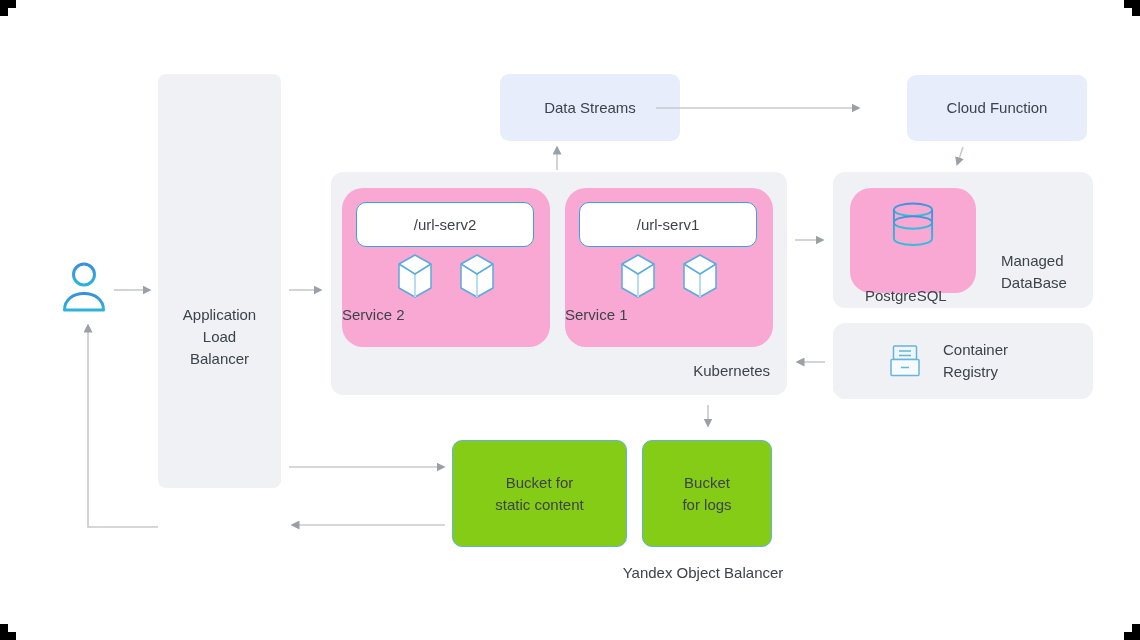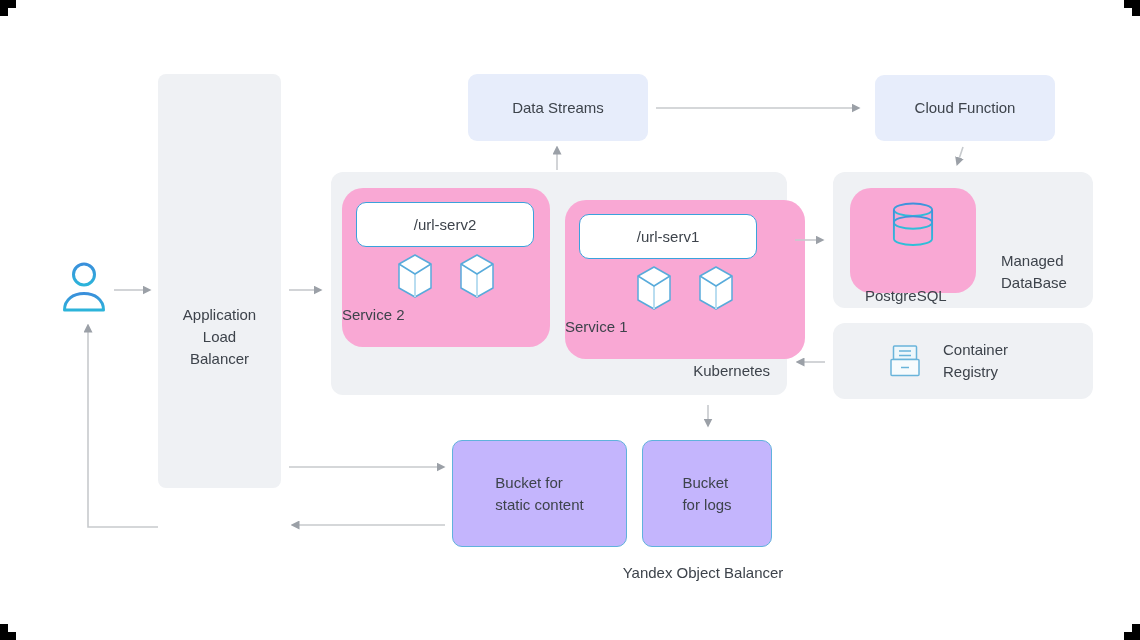--- a/index.html
+++ b/index.html
@@ -4,32 +4,32 @@
 <style>
   html,body { margin:0; padding:0; background:#ffffff; }
   .canvas {
     position:relative; width:1140px; height:640px; background:#ffffff;
     font-family:"Liberation Sans", sans-serif; color:#3d434b; overflow:hidden;
     font-size:15px; line-height:22px;
   }
   .node { position:absolute; box-sizing:border-box; }
   .gray-box { background:#eff1f4; border-radius:12px; }
   .blue-box { background:#e7edfb; border-radius:9px; }
-  .flex-center { display:flex; align-items:center; justify-content:center; text-align:center; }
+  .flex-center { display:flex; align-items:center; justify-content:center; text-align:center;margin-left:32px; }
   .white-card { position:absolute; background:#f9a8d4; border-radius:21px; box-sizing:border-box; }
   .url-pill {
     position:absolute; left:14px; top:14px; width:178px; height:45px;
     background:#fff; border:1.5px solid #3aa2dc; border-radius:10px;
     display:flex; align-items:center; justify-content:center; box-sizing:border-box;
   }
   .cubes-row { position:absolute; left:0; right:0; top:66px; display:flex; justify-content:center; gap:28px; }
   .svc-label { position:absolute; left:0; right:0; top:116px; text-align:left; }
   .bucket {
-    position:absolute; background:#c4b5fd; border:1.5px solid #60b2dc; border-radius:10px;
-    display:flex; align-items:center; justify-content:center; text-align:left; box-sizing:border-box;
+    position:absolute; background:#84cc16; border:1.5px solid #60b2dc; border-radius:10px;
+    display:flex; align-items:center; justify-content:center; text-align:center; box-sizing:border-box;
   }
   .region-label { position:absolute; }
   .two-line { line-height:22px; }
   svg { display:block; }
   .overlay { position:absolute; left:0; top:0; pointer-events:none; }
 </style>
 </head>
 <body>
 
 <div class="canvas">
@@ -77,21 +77,21 @@
         </svg>
         <svg width="34" height="44" viewBox="0 0 34 44">
           <path d="M17,1 L33,10 L33,34 L17,43 L1,34 L1,10 Z" fill="#fff" stroke="#58abdb" stroke-width="1.5" stroke-linejoin="round"></path>
           <path d="M17,20 L17,43" stroke="#b9ddf0" stroke-width="2"></path>
           <path d="M1,10 L17,20 L33,10" fill="none" stroke="#58abdb" stroke-width="1.5" stroke-linejoin="round"></path>
         </svg>
       </div>
       <div class="svc-label">Service 2</div>
     </div>
 
-    <div class="white-card" style="left:234px; top:28px; width:240px; height:159px;">
+    <div class="white-card" style="left:234px; top:16px; width:208px; height:159px;">
       <div class="url-pill">
         <span>/url-serv1</span>
       </div>
       <div class="cubes-row">
         <svg width="34" height="44" viewBox="0 0 34 44">
           <path d="M17,1 L33,10 L33,34 L17,43 L1,34 L1,10 Z" fill="#fff" stroke="#58abdb" stroke-width="1.5" stroke-linejoin="round"></path>
           <path d="M17,20 L17,43" stroke="#b9ddf0" stroke-width="2"></path>
           <path d="M1,10 L17,20 L33,10" fill="none" stroke="#58abdb" stroke-width="1.5" stroke-linejoin="round"></path>
         </svg>
         <svg width="34" height="44" viewBox="0 0 34 44">

